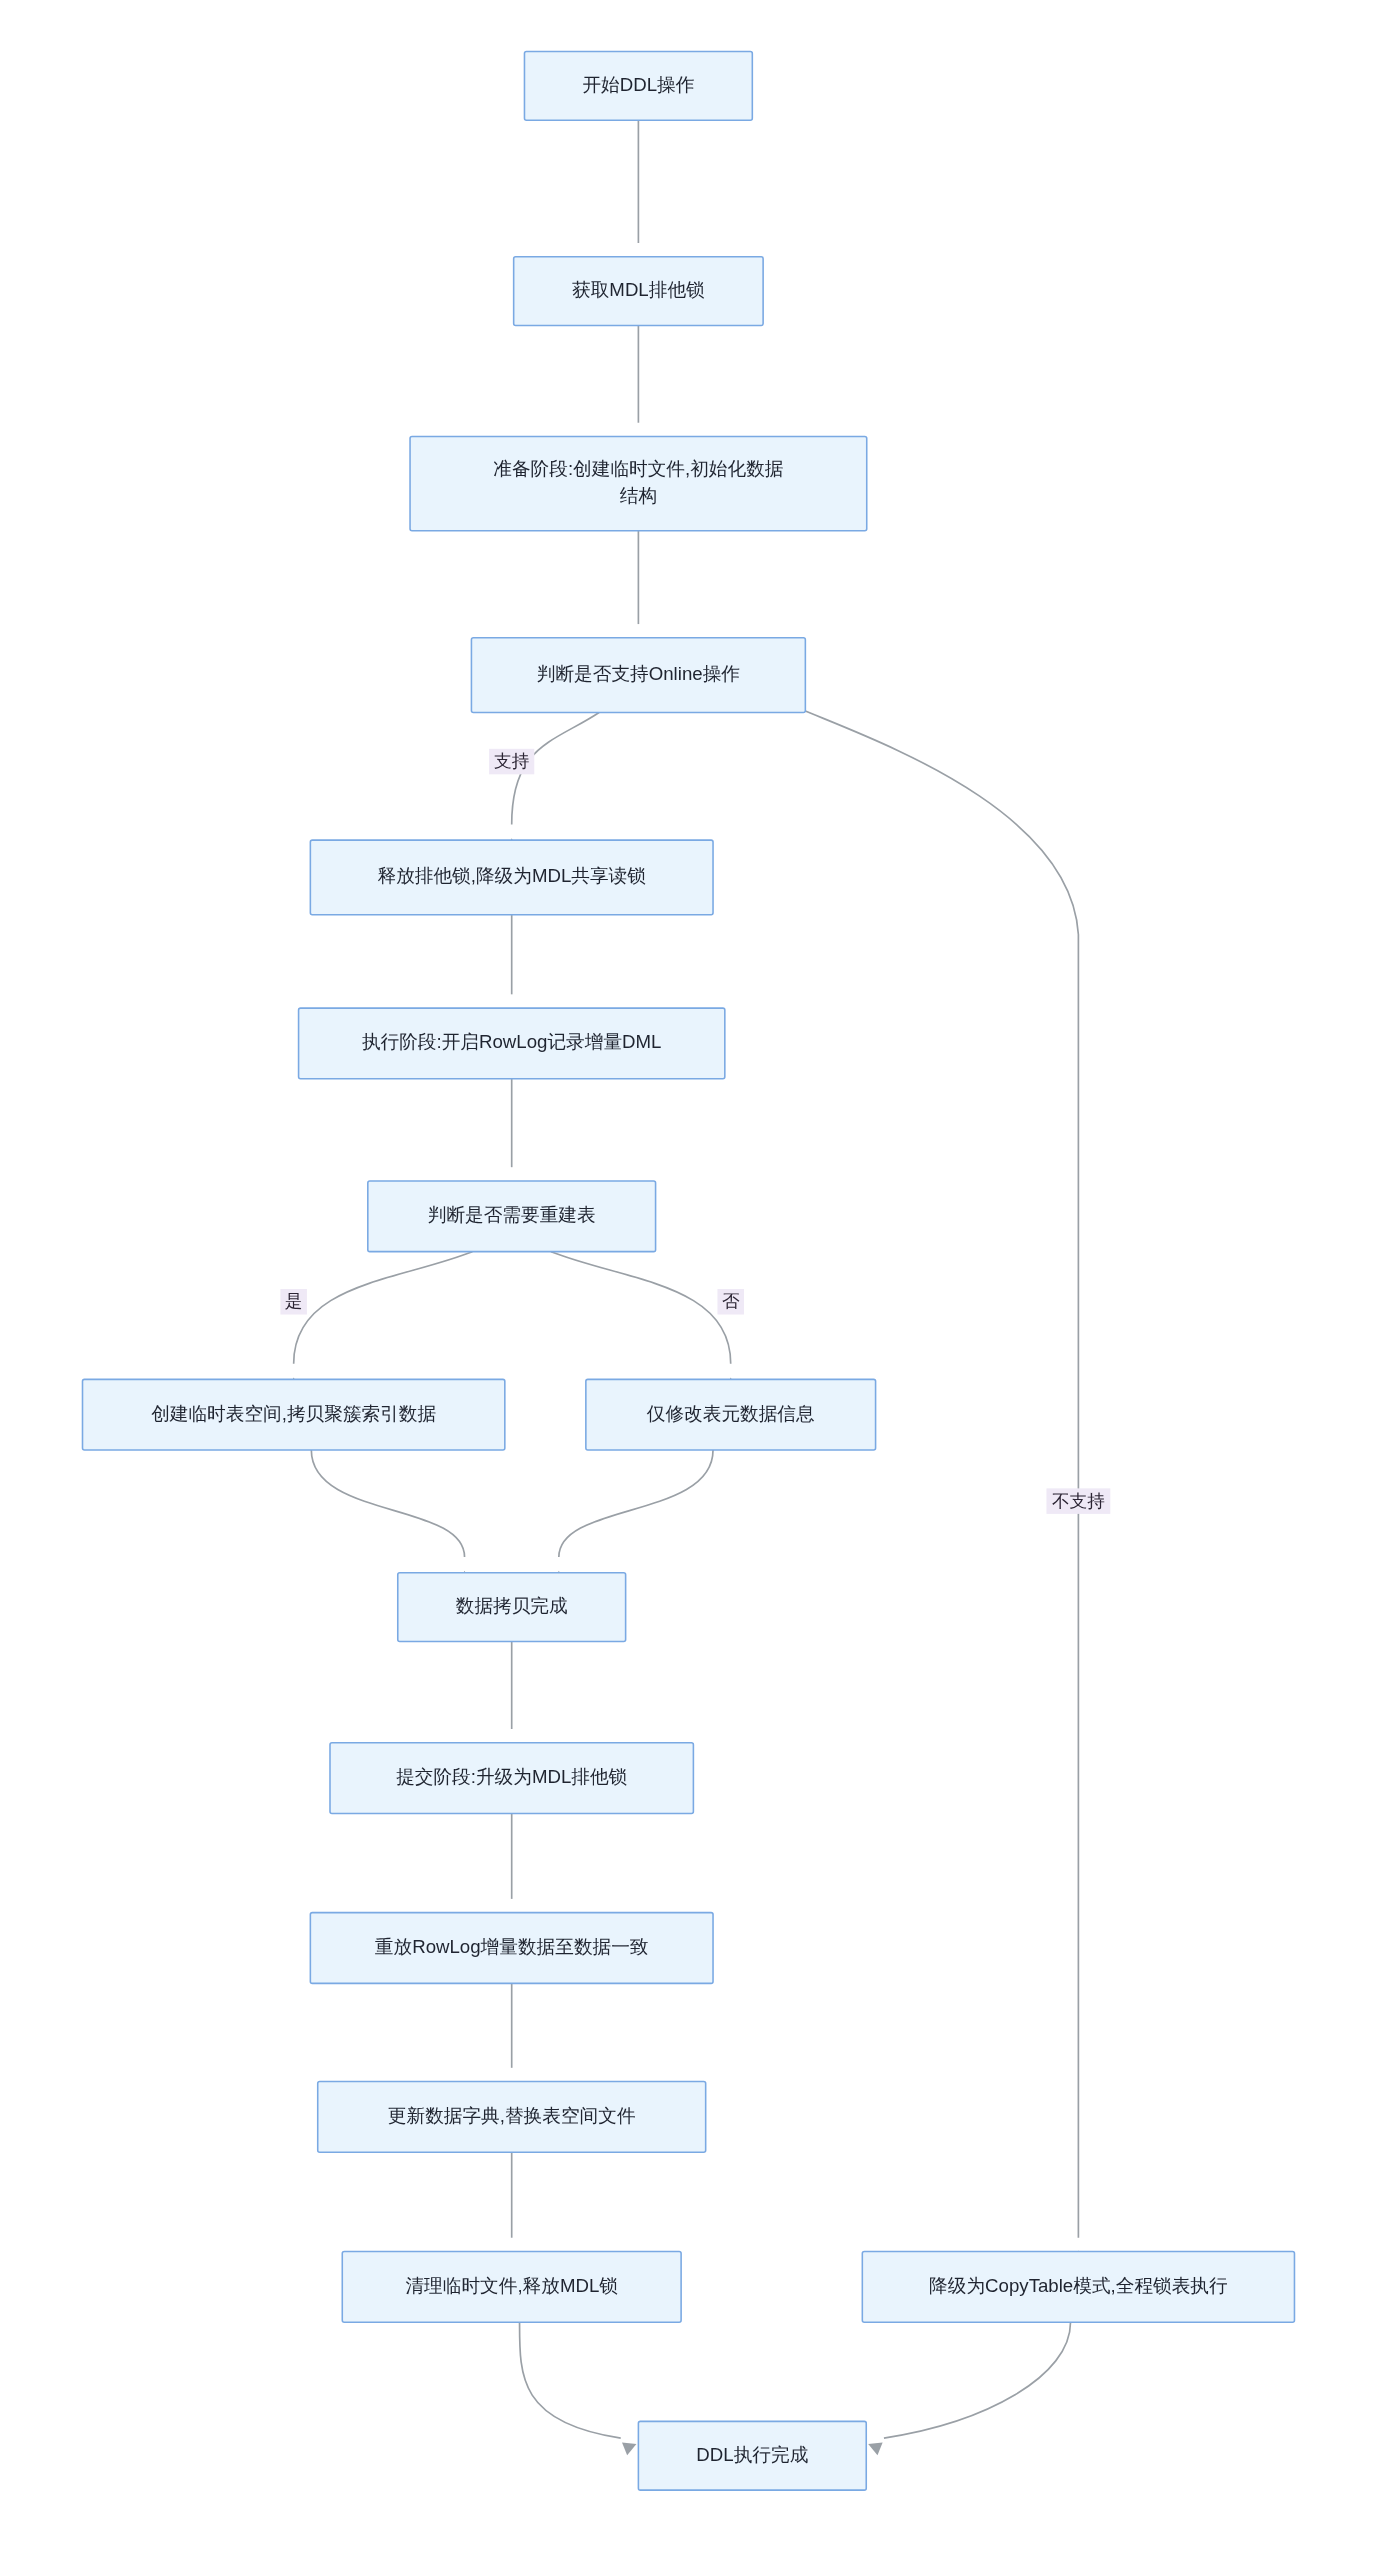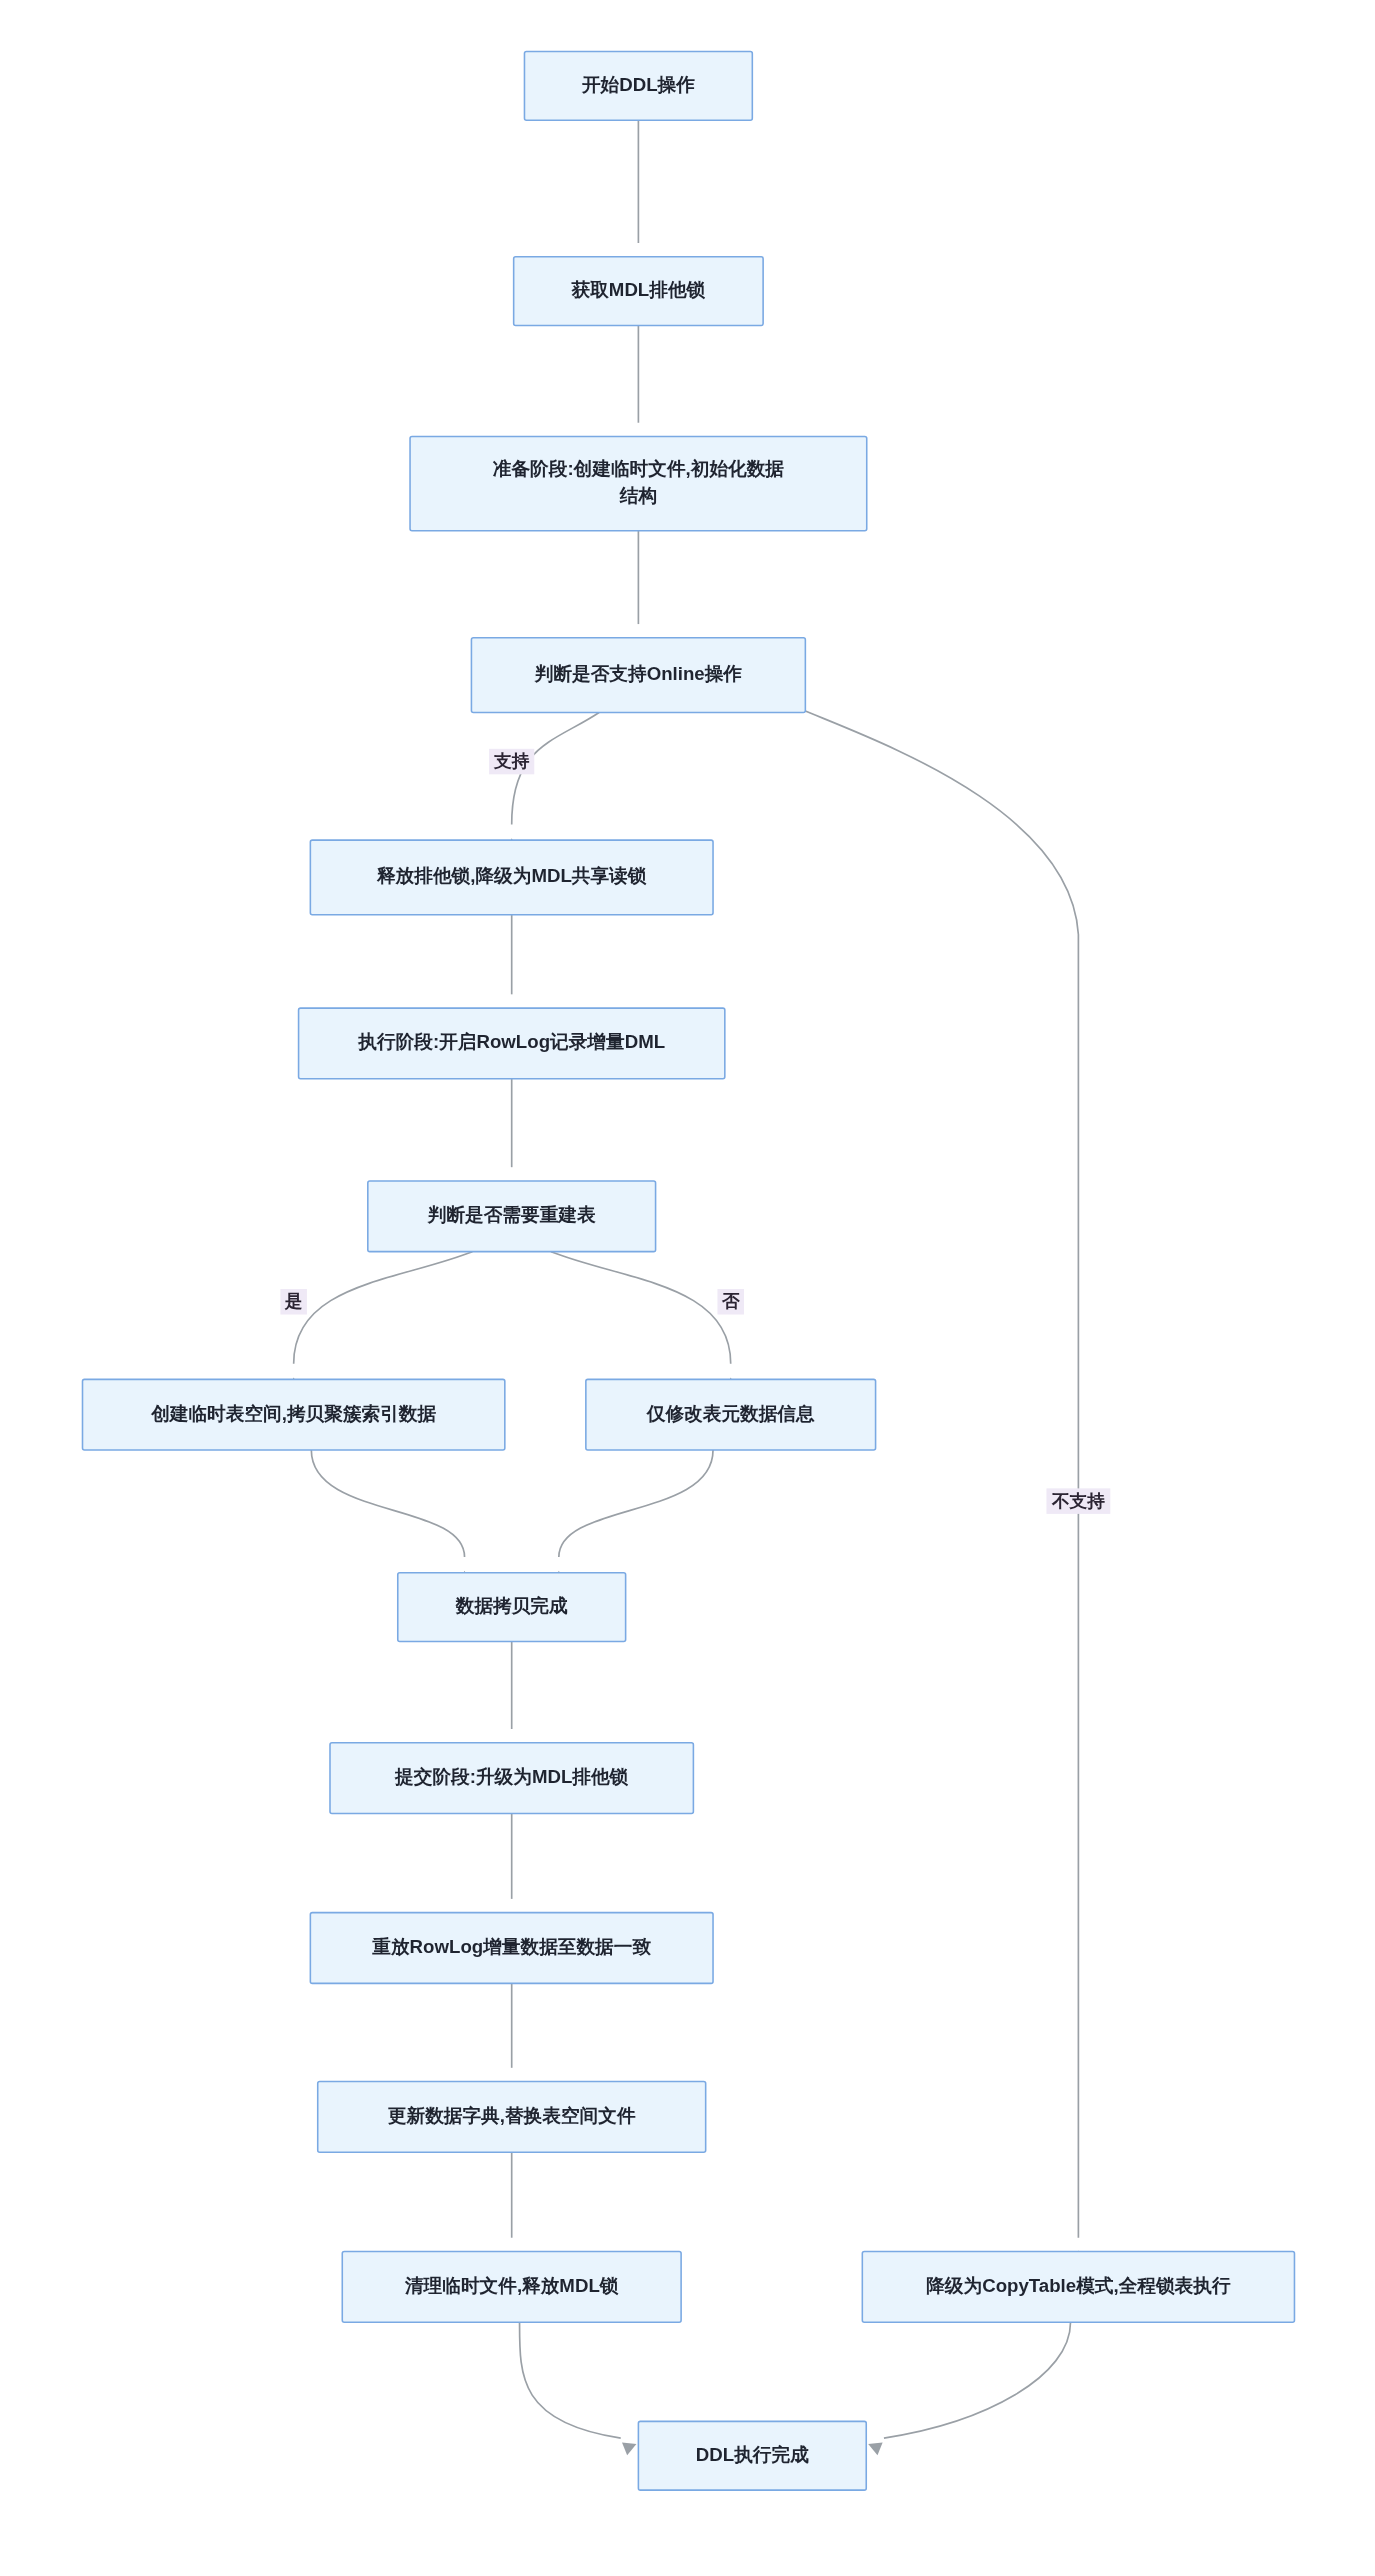--- a/index.html
+++ b/index.html
@@ -10,21 +10,20 @@
   body {
     width: 1375px;
     height: 2576px;
     font-family: "Liberation Sans", "DejaVu Sans", sans-serif;
     overflow: hidden;
   }
   #flowchart-root {
     position: relative;
     width: 1375px;
     height: 2576px;
-    font-weight: bold;
   }
   svg#flow-svg {
     position: absolute;
     top: 0;
     left: 0;
     width: 1375px;
     height: 2576px;
     display: block;
   }
   .node-rect {

